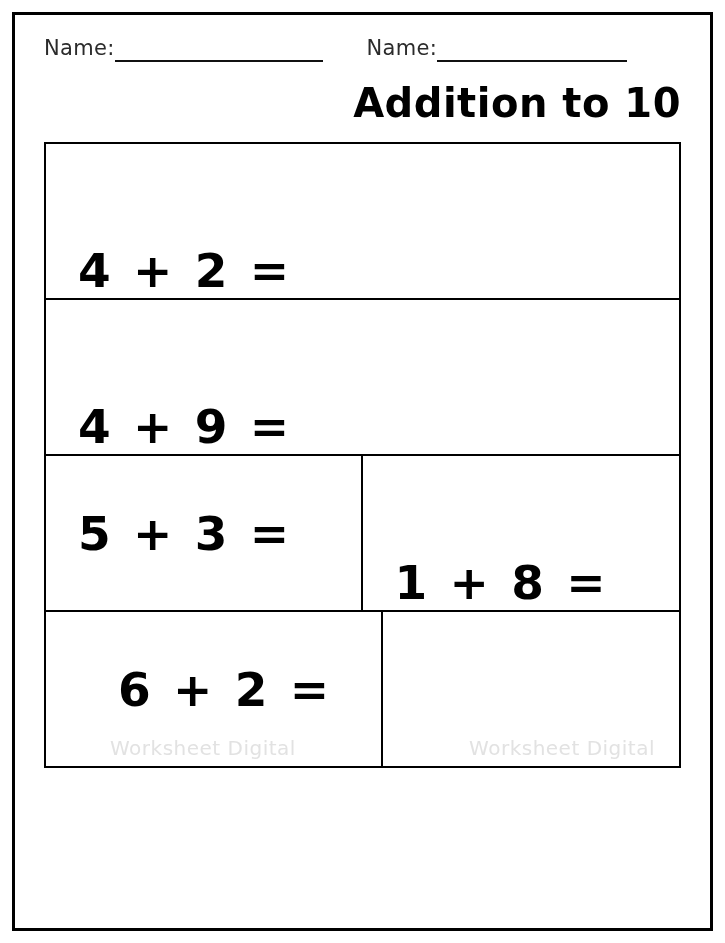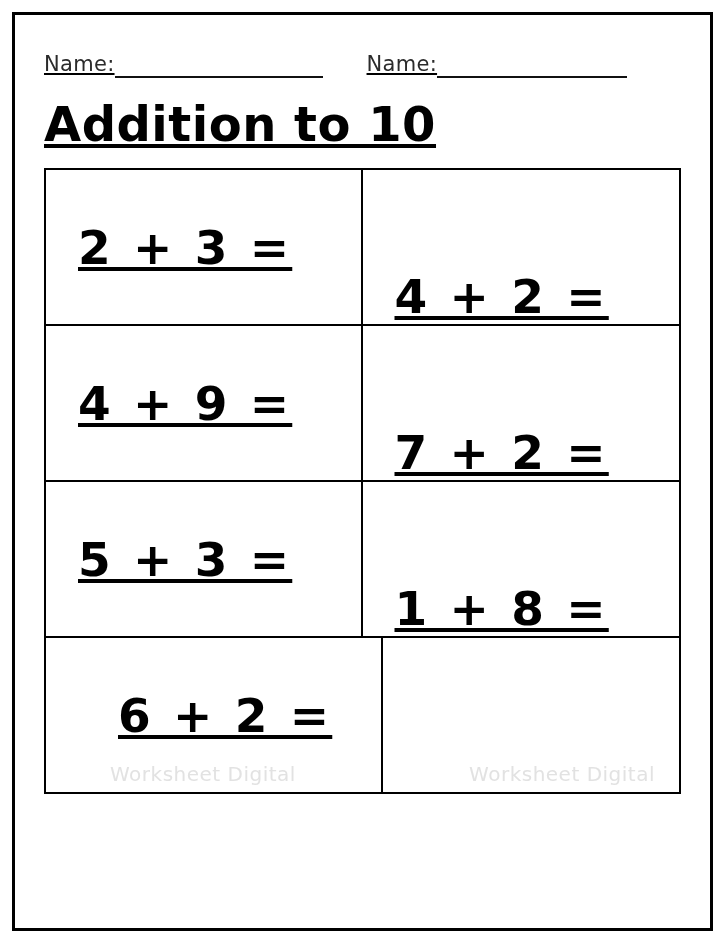--- a/index.html
+++ b/index.html
@@ -26,24 +26,23 @@
     top: 12px;
     right: 12px;
     bottom: 12px;
     border: 3px solid #000000;
     box-sizing: border-box;
     pointer-events: none;
   }
   .content {
     position: absolute;
     left: 44px;
-    top: 44px;
+    top: 28px;
     width: 637px;
     box-sizing: border-box;
-    text-decoration: underline;
   }
   .meta-row {
     display: flex;
     align-items: flex-end;
     font-family: "DejaVu Sans", sans-serif;
     font-size: 21px;
     color: #2b2b2b;
     letter-spacing: 0.3px;
     height: 34px;
   }
@@ -52,24 +51,24 @@
     padding-bottom: 2px;
   }
   .meta-line {
     border-bottom: 2.5px solid #111111;
     height: 20px;
   }
   .line-name { width: 208px; margin-right: 44px; }
   .line-date { width: 190px; }
 
   .title {
-    text-align: left;
+    text-align: right;
     font-family: "DejaVu Sans", sans-serif;
     font-weight: bold;
-    font-size: 48px;
+    font-size: 40px;
     letter-spacing: 0.5px;
     color: #000000;
     margin-top: 18px;
     margin-bottom: 16px;
   }
 
   .grid {
     border: 2.5px solid #000000;
     box-sizing: border-box;
     width: 637px;
@@ -129,33 +128,27 @@
       <span class="meta-label">Name:</span>
       <span class="meta-line line-date"></span>
     </div>
 
     <div class="title">Addition to 10</div>
 
     <div class="grid">
 
       <div class="grid-row">
         <div class="cell">
-          <span class="problem">2 + 3 =</span>
-        </div>
-        <div class="cell">
           <span class="problem">4 + 2 =</span>
         </div>
       </div>
 
       <div class="grid-row">
         <div class="cell">
           <span class="problem">4 + 9 =</span>
-        </div>
-        <div class="cell">
-          <span class="problem">7 + 2 =</span>
         </div>
       </div>
 
 
       <div class="grid-row">
         <div class="cell">
           <span class="problem">5 + 3 =</span>
         </div>
         <div class="cell">
           <span class="problem">1 + 8 =</span>

